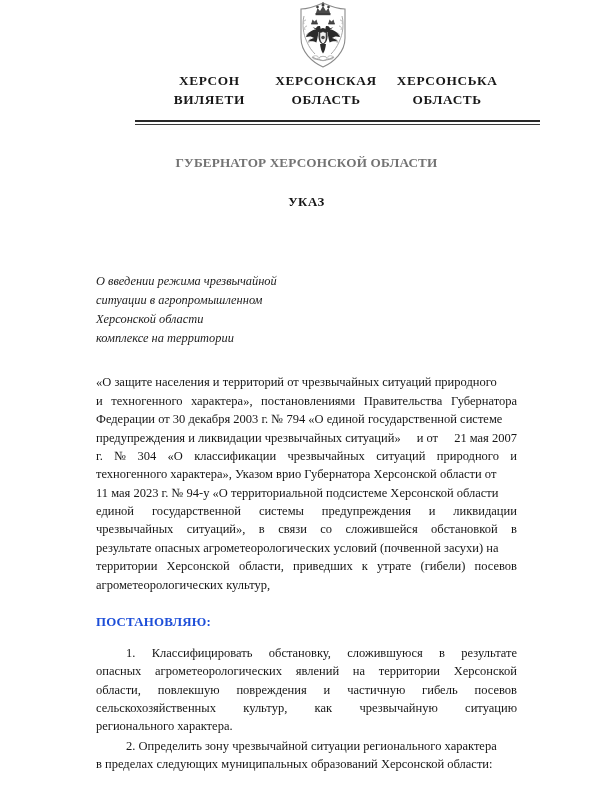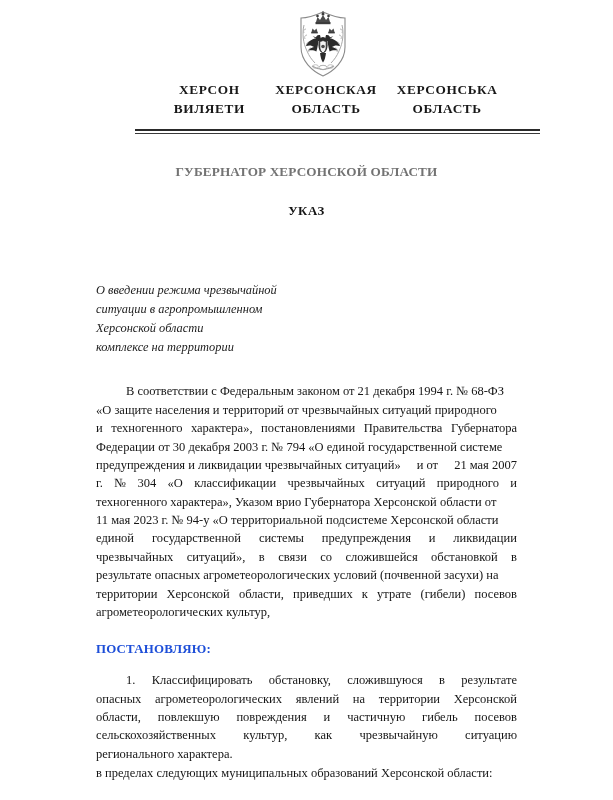--- a/index.html
+++ b/index.html
@@ -19,21 +19,21 @@
   .page {
     width: 613px;
     height: 800px;
     box-sizing: border-box;
     position: relative;
     background: #ffffff;
   }
 
   
   .letterhead {
-    padding-top: 9px;
+    padding-top: 0;
     margin-left: 32px;
   }
 
   .emblem-wrap {
     display: flex;
     justify-content: center;
     align-items: flex-start;
     height: 70px;
   }
   .emblem {
@@ -226,21 +226,20 @@
   <div class="subject">
     <span class="ln">О введении режима чрезвычайной</span>
     <span class="ln">ситуации в агропромышленном</span>
     <span class="ln">Херсонской области</span>
     <span class="ln">комплексе на территории</span>
   </div>
 
   <div class="body-block">
 
     <div class="para">
-      <span class="ln" style="text-indent:30px;">В соответствии с Федеральным законом от 21 декабря 1994 г. № 68-ФЗ</span>
       <span class="ln">«О защите населения и территорий от чрезвычайных ситуаций природного</span>
       <span class="ln justify">
         <span>и</span>
         <span>техногенного</span>
         <span>характера»,</span>
         <span>постановлениями</span>
         <span>Правительства</span>
         <span>Губернатора</span>
       </span>
       <span class="ln">Федерации от 30 декабря 2003 г. № 794 «О единой государственной системе</span>
@@ -326,18 +325,19 @@
         <span>сельскохозяйственных</span>
         <span>культур,</span>
         <span>как</span>
         <span>чрезвычайную</span>
         <span>ситуацию</span>
       </span>
       <span class="ln">регионального характера.</span>
     </div>
 
     <div class="para item">
+      <span class="ln" style="text-indent:30px;">2. Определить зону чрезвычайной ситуации регионального характера</span>
       <span class="ln">в пределах следующих муниципальных образований Херсонской области:</span>
 
     </div>
 
   </div>
 </div>
 
 </body></html>

